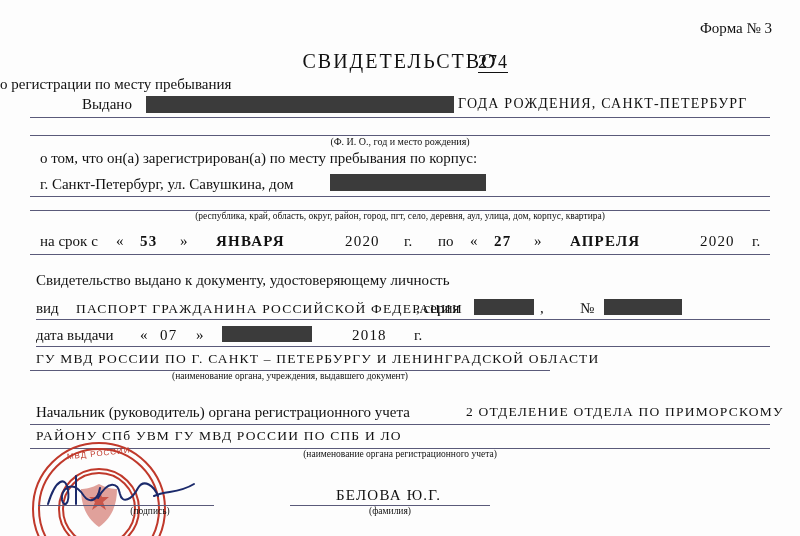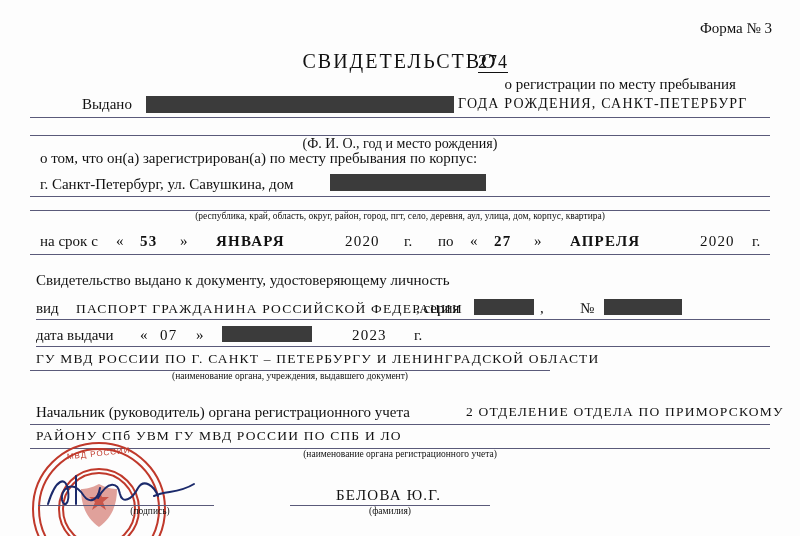--- a/index.html
+++ b/index.html
@@ -31,42 +31,42 @@
     width: 800px;
     text-align: center;
     font-size: 20px;
     letter-spacing: 2px;
     font-family: "Liberation Serif", serif;
   }
   .title-sub {
     top: 76px;
     left: 0;
     width: 736px;
-    text-align: right;
+    text-align: left;
     font-size: 15px;
   }
   .doc-number {
     top: 52px;
     left: 478px;
     font-size: 18px;
     text-decoration: underline;
     text-underline-offset: 4px;
     letter-spacing: 1px;
   }
   .line {
     background: #5a5a7a;
     height: 1px;
   }
   .redact {
     background: #3b3b3b;
     height: 14px;
   }
   .lbl { font-size: 15px; }
   .small-caption {
-    font-size: 14px;
+    font-size: 10px;
     text-align: center;
   }
   .tiny-caption {
     font-size: 9.5px;
     text-align: center;
   }
   .spaced { letter-spacing: 1.2px; }
 
   
   .stamp {
@@ -137,21 +137,21 @@
   <div class="abs lbl" style="top:300px; left:540px;">,</div>
   <div class="abs lbl" style="top:300px; left:580px;">№</div>
   <div class="abs redact" style="top:299px; left:604px; width:78px; height:16px;"></div>
   <div class="abs line" style="top:319px; left:36px; width:734px;"></div>
 
   <div class="abs lbl" style="top:327px; left:36px;">дата выдачи</div>
   <div class="abs lbl" style="top:327px; left:140px;">«</div>
   <div class="abs lbl spaced" style="top:327px; left:160px;">07</div>
   <div class="abs lbl" style="top:327px; left:196px;">»</div>
   <div class="abs redact" style="top:326px; left:222px; width:90px; height:16px;"></div>
-  <div class="abs lbl spaced" style="top:327px; left:352px;">2023</div>
+  <div class="abs lbl spaced" style="top:327px; left:352px;">2018</div>
   <div class="abs lbl" style="top:327px; left:414px;">г.</div>
   <div class="abs line" style="top:346px; left:36px; width:734px;"></div>
 
   <div class="abs lbl spaced" style="top:351px; left:36px; font-size:13.5px;">ГУ  МВД  РОССИИ  ПО  Г. САНКТ – ПЕТЕРБУРГУ  И  ЛЕНИНГРАДСКОЙ ОБЛАСТИ</div>
   <div class="abs line" style="top:370px; left:30px; width:520px;"></div>
   <div class="abs tiny-caption" style="top:371px; left:30px; width:520px;">(наименование органа, учреждения, выдавшего документ)</div>
 
   <div class="abs lbl" style="top:404px; left:36px;">Начальник (руководитель) органа регистрационного учета</div>
   <div class="abs lbl spaced" style="top:404px; left:466px; font-size:13.5px;">2 ОТДЕЛЕНИЕ ОТДЕЛА  ПО ПРИМОРСКОМУ</div>
   <div class="abs line" style="top:424px; left:30px; width:740px;"></div>

